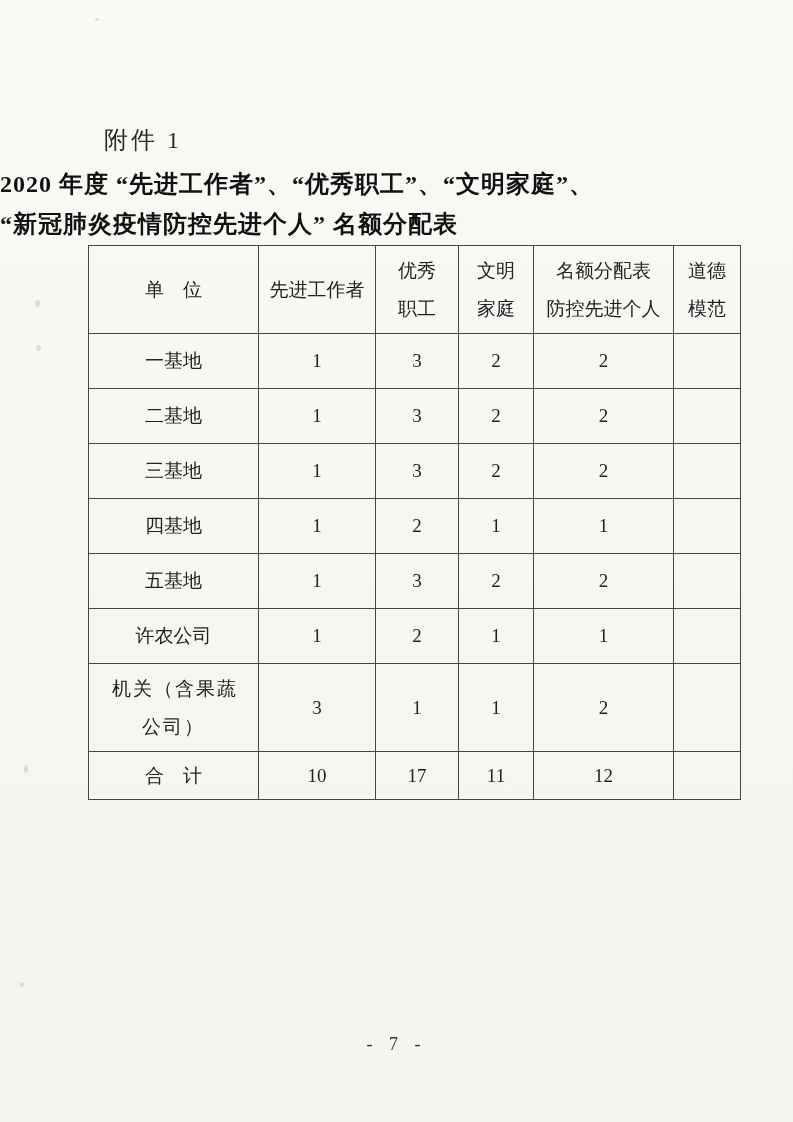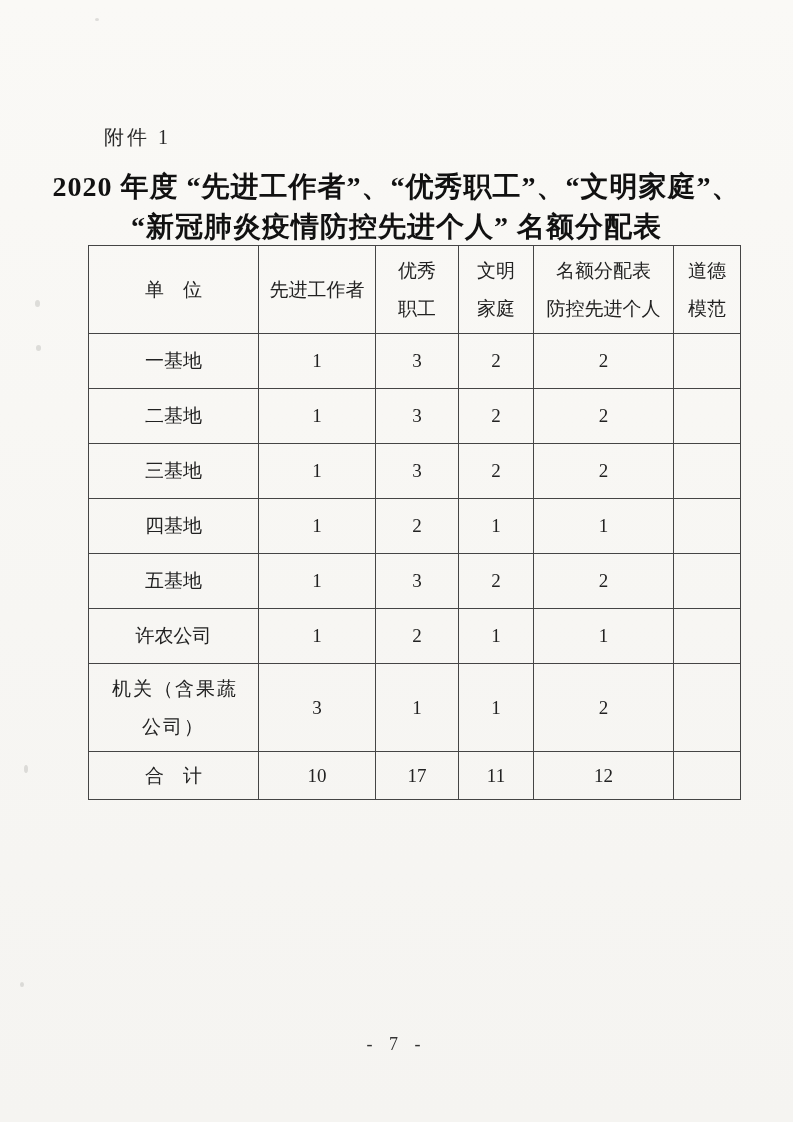--- a/index.html
+++ b/index.html
@@ -11,31 +11,31 @@
     margin: 0 auto;
     background: linear-gradient(180deg, #faf9f6 0%, #f7f6f3 55%, #f5f4f1 100%);
     font-family: "Liberation Serif", "DejaVu Serif", serif;
     color: #1e1e1e;
     overflow: hidden;
   }
   .attachment {
     position: absolute;
     left: 104px;
     top: 124px;
-    font-size: 20px;
+    font-size: 24px;
     letter-spacing: 3px;
     color: #2a2a2a;
   }
   .title-line {
     position: absolute;
     left: 0;
     width: 100%;
-    text-align: center;
+    text-align: left;
     font-weight: bold;
-    font-size: 28px;
+    font-size: 24px;
     letter-spacing: 1px;
     color: #111;
   }
   .title-line1 { top: 168px; }
   .title-line2 { top: 208px; }
 
   table.alloc {
     position: absolute;
     left: 88px;
     top: 245px;

